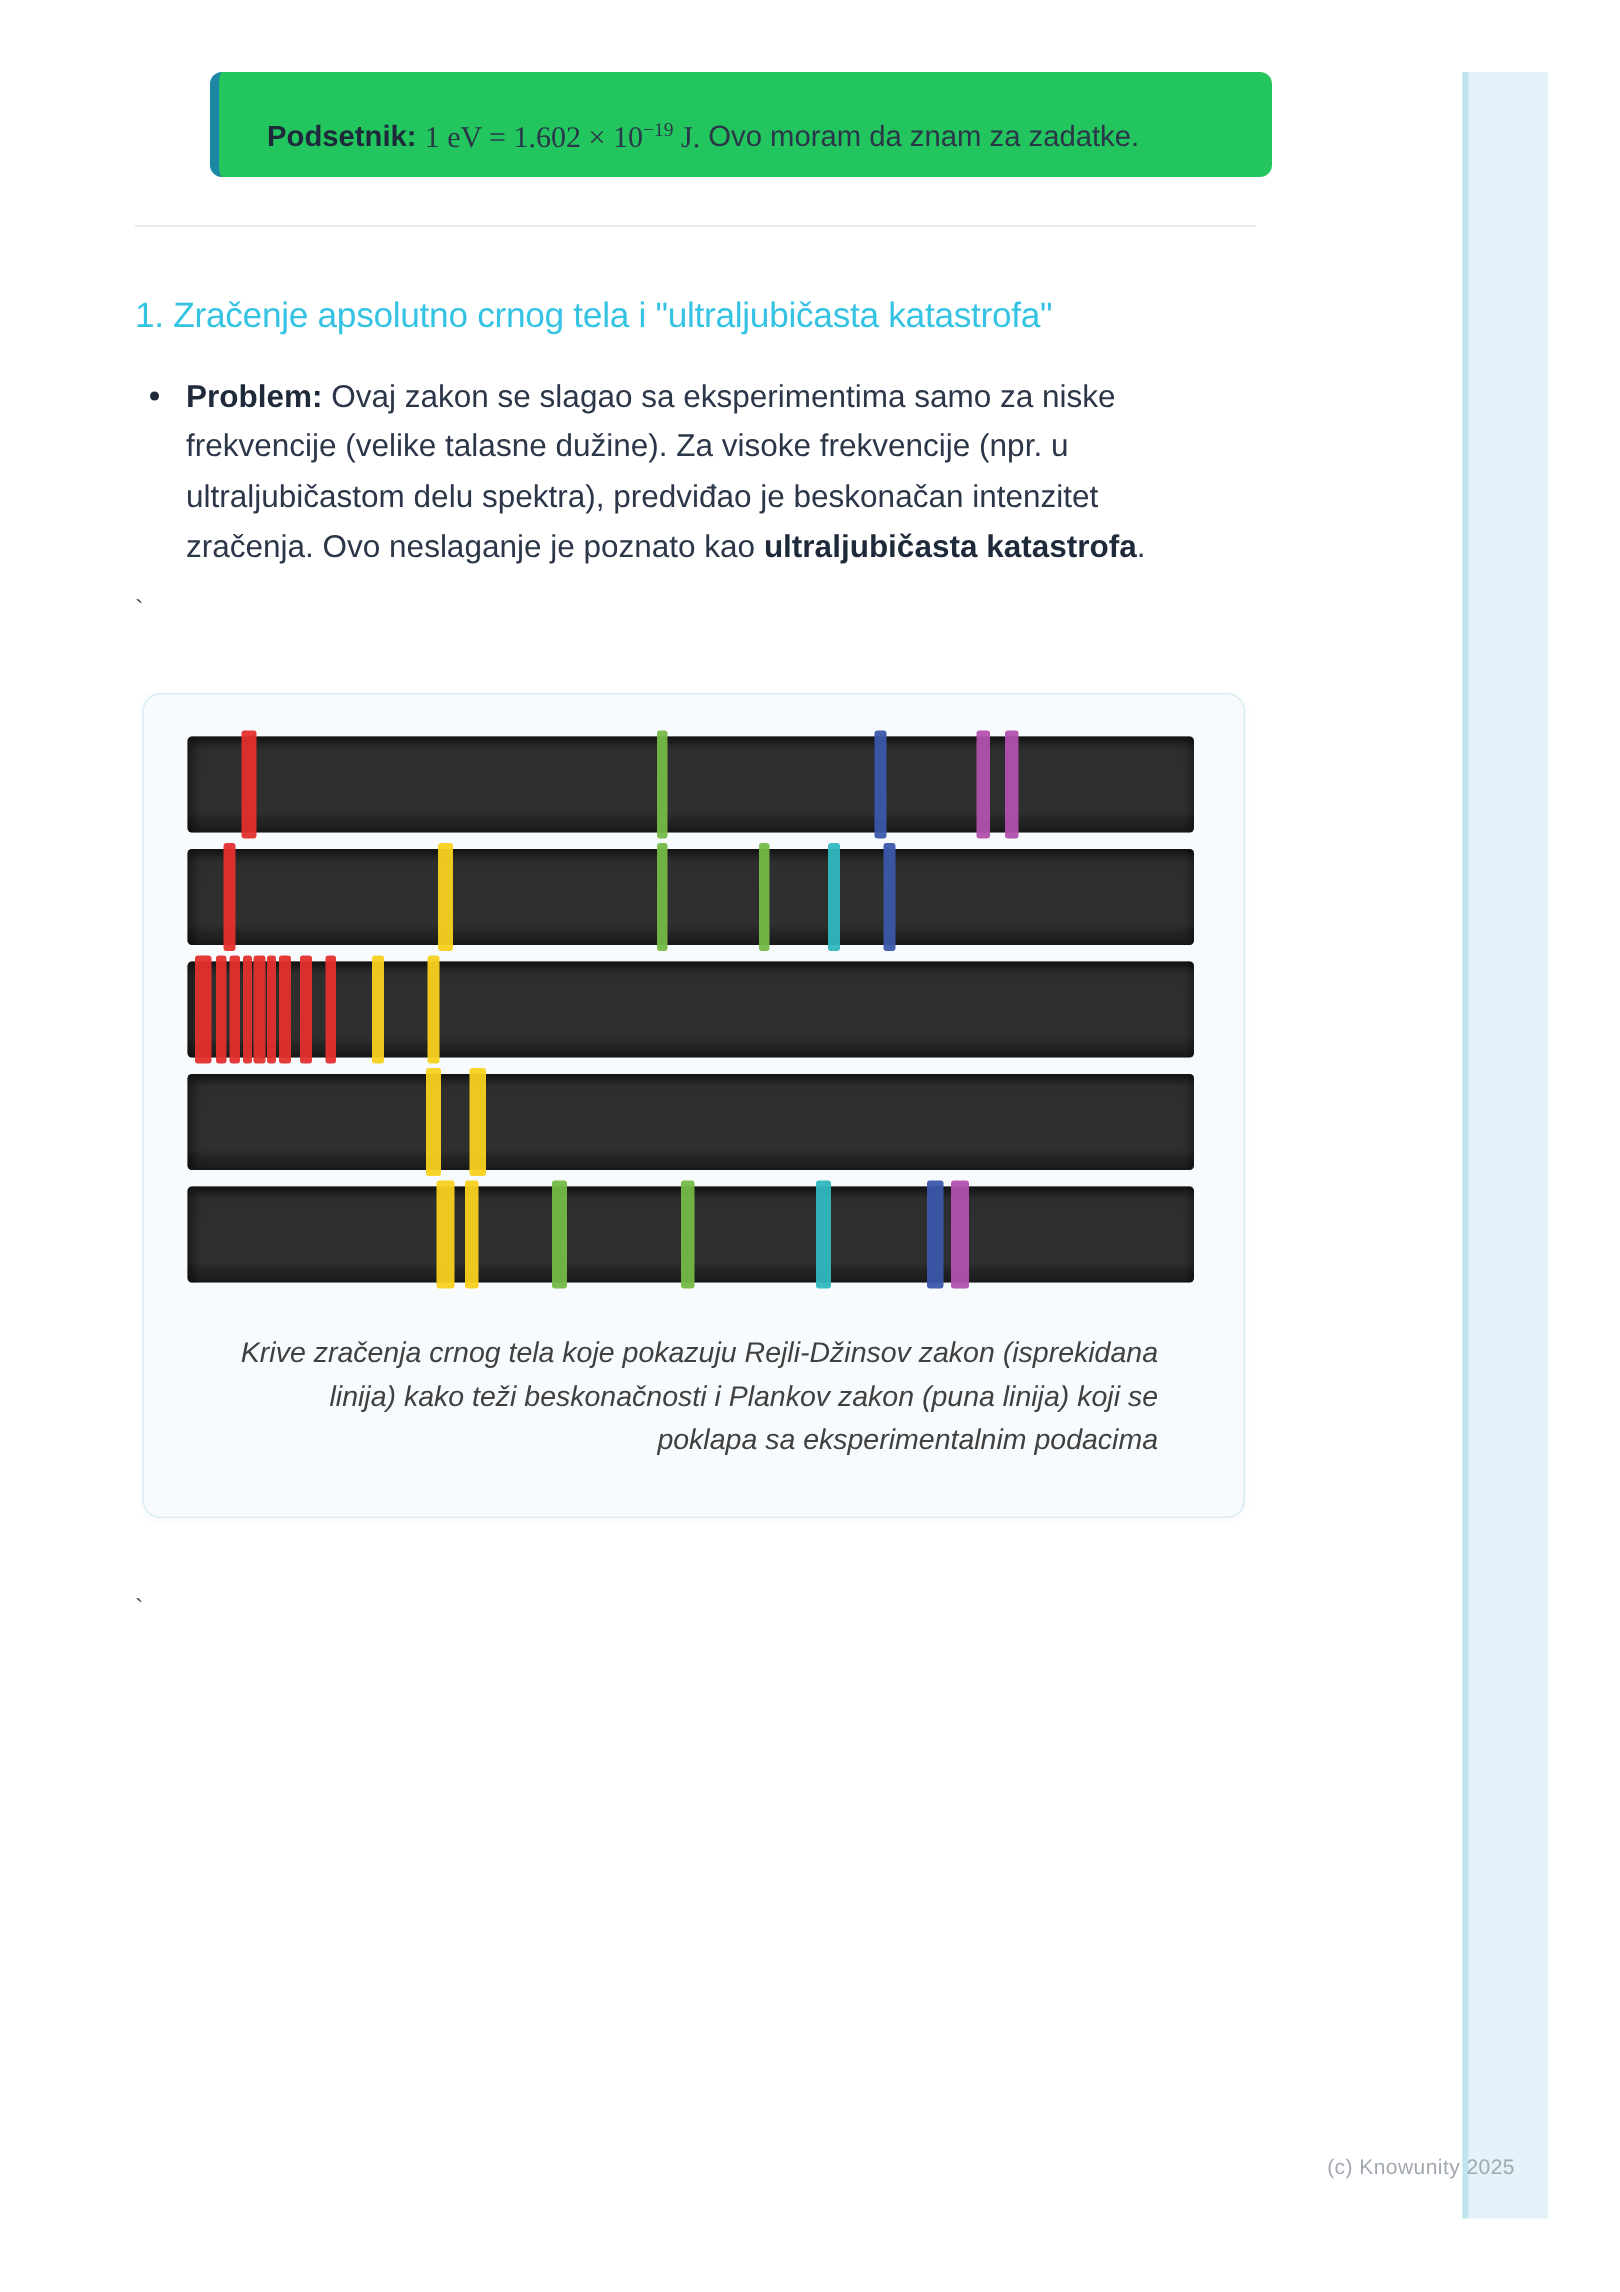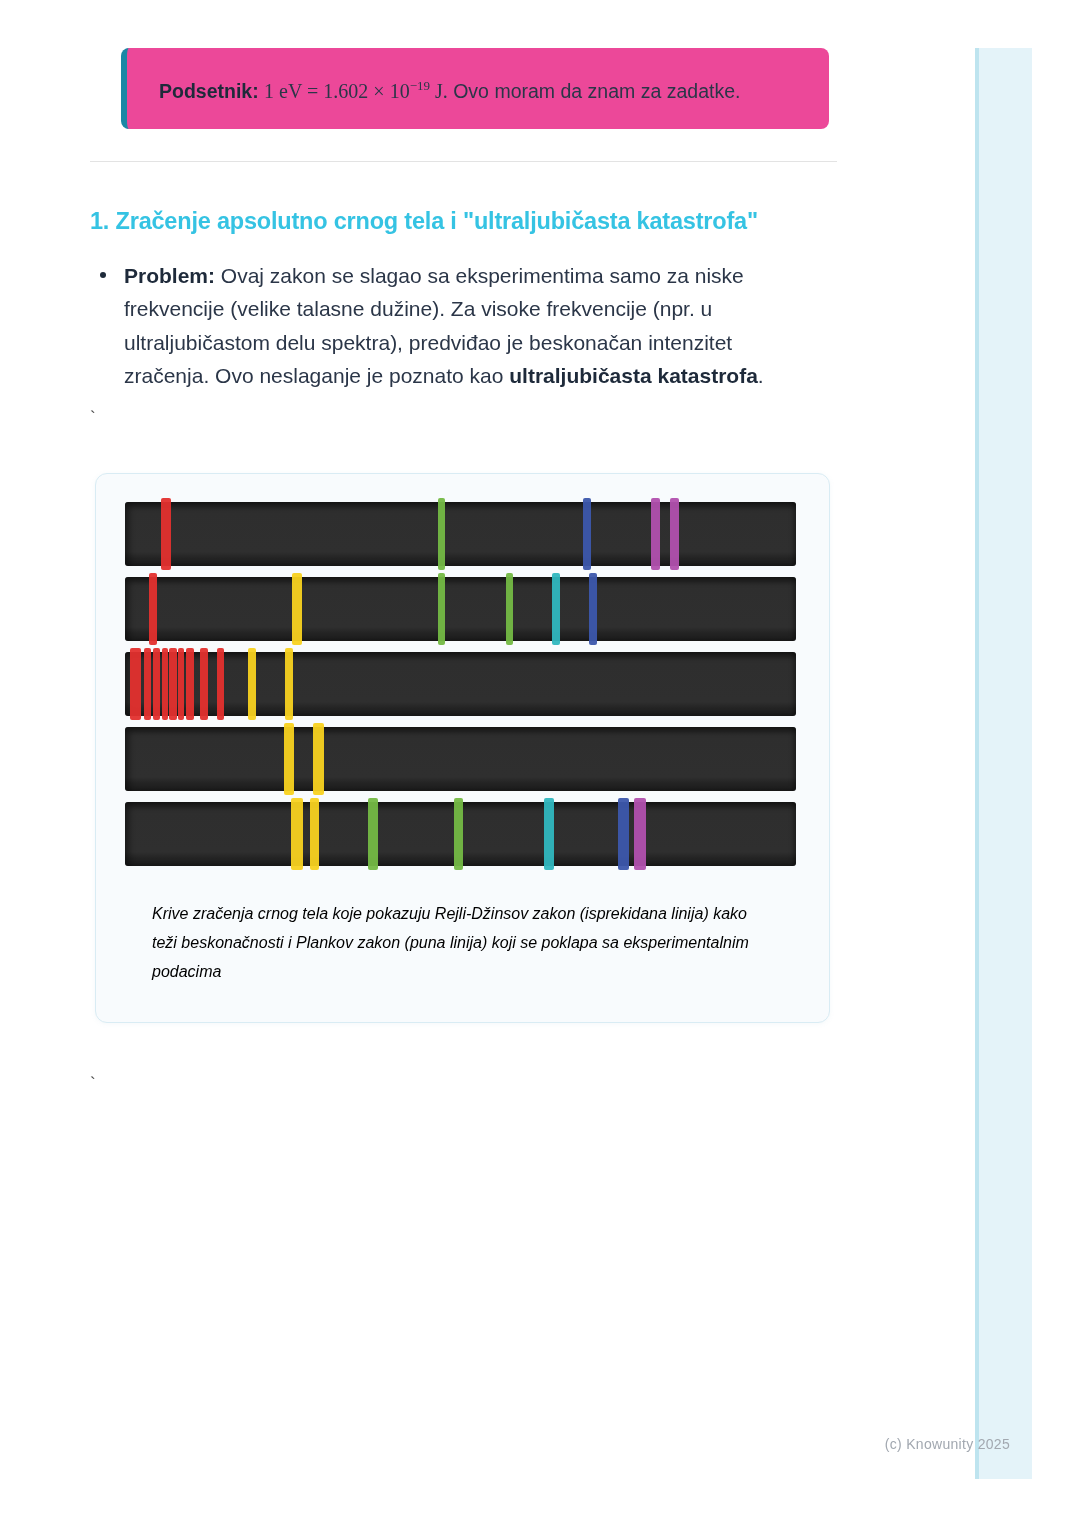--- a/index.html
+++ b/index.html
@@ -9,36 +9,36 @@
     color:#2b3648;overflow:hidden;
   }
   
   .right-bar{
     position:absolute;left:975px;top:48px;width:53px;height:1431px;
     background:#e4f3f9;border-left:4px solid #bee4ef;
   }
   .content{position:absolute;left:90px;top:48px;width:747px;}
   
   .callout{
-    margin-left:31px;width:634px;background:#ec4899;
+    margin-left:50px;width:634px;background:#22c55e;
     border-left:6px solid #1b87a5;border-radius:8px;
-    padding:20px 36px 20px 32px;
+    padding:20px 36px 8px 32px;
     font-size:19.5px;line-height:35px;text-align:justify;
   }
   .callout .bold{font-weight:bold;color:#1e2a3a;}
   .callout .formula{font-family:"Liberation Serif","DejaVu Serif",serif;font-size:20px;}
   .callout sup{font-size:13px;}
   .divider{border:0;border-top:1px solid #e3e3e3;margin:32px 0 0 0;width:747px;}
   h1{
     margin:37px 0 0 0;font-size:30px;line-height:33px;color:#35c3e3;
     font-weight:bold;letter-spacing:-0.3px;
   }
   h2{
     margin:44px 0 0 0;font-size:23.5px;line-height:31px;color:#35c3e3;
-    font-weight:bold;width:680px;letter-spacing:-0.2px;
+    font-weight:normal;width:680px;letter-spacing:-0.2px;
   }
   .para{
     margin:27px 0 0 0;font-size:19.5px;line-height:36px;text-align:justify;
     width:747px;
   }
   ul.points{margin:22px 0 0 0;padding:0;list-style:none;}
   ul.points li{
     position:relative;margin-left:34px;width:676px;
     font-size:21px;line-height:33.5px;
   }
@@ -56,22 +56,22 @@
     box-shadow:0 1px 5px rgba(120,170,190,0.08);
   }
   .spectra{position:absolute;left:29px;top:28px;width:671px;}
   .spectrum{
     position:relative;height:64px;margin-bottom:11px;border-radius:3px;
     background:linear-gradient(180deg,#262626 0%,#2e2e2e 14%,#2f2f2f 78%,#232323 88%,#1c1c1c 100%);
     box-shadow:inset 4px 4px 6px rgba(0,0,0,0.45), inset -3px 0 4px rgba(0,0,0,0.3);
   }
   .sline{position:absolute;top:-4px;bottom:-4px;border-radius:2px;opacity:0.95;}
   .figure-caption{
-    position:absolute;left:56px;top:425px;width:620px;text-align:left;
-    font-style:italic;color:#000000;font-size:16px;line-height:29px;
+    position:absolute;left:56px;top:425px;width:620px;text-align:right;
+    font-style:italic;color:#404040;font-size:19px;line-height:29px;
   }
   .copyright{
     position:absolute;top:1436px;right:70px;font-size:14px;color:#a2a8b0;
     letter-spacing:0.3px;
   }
 </style>
 </head>
 <body>
 
 <div class="right-bar"></div>

